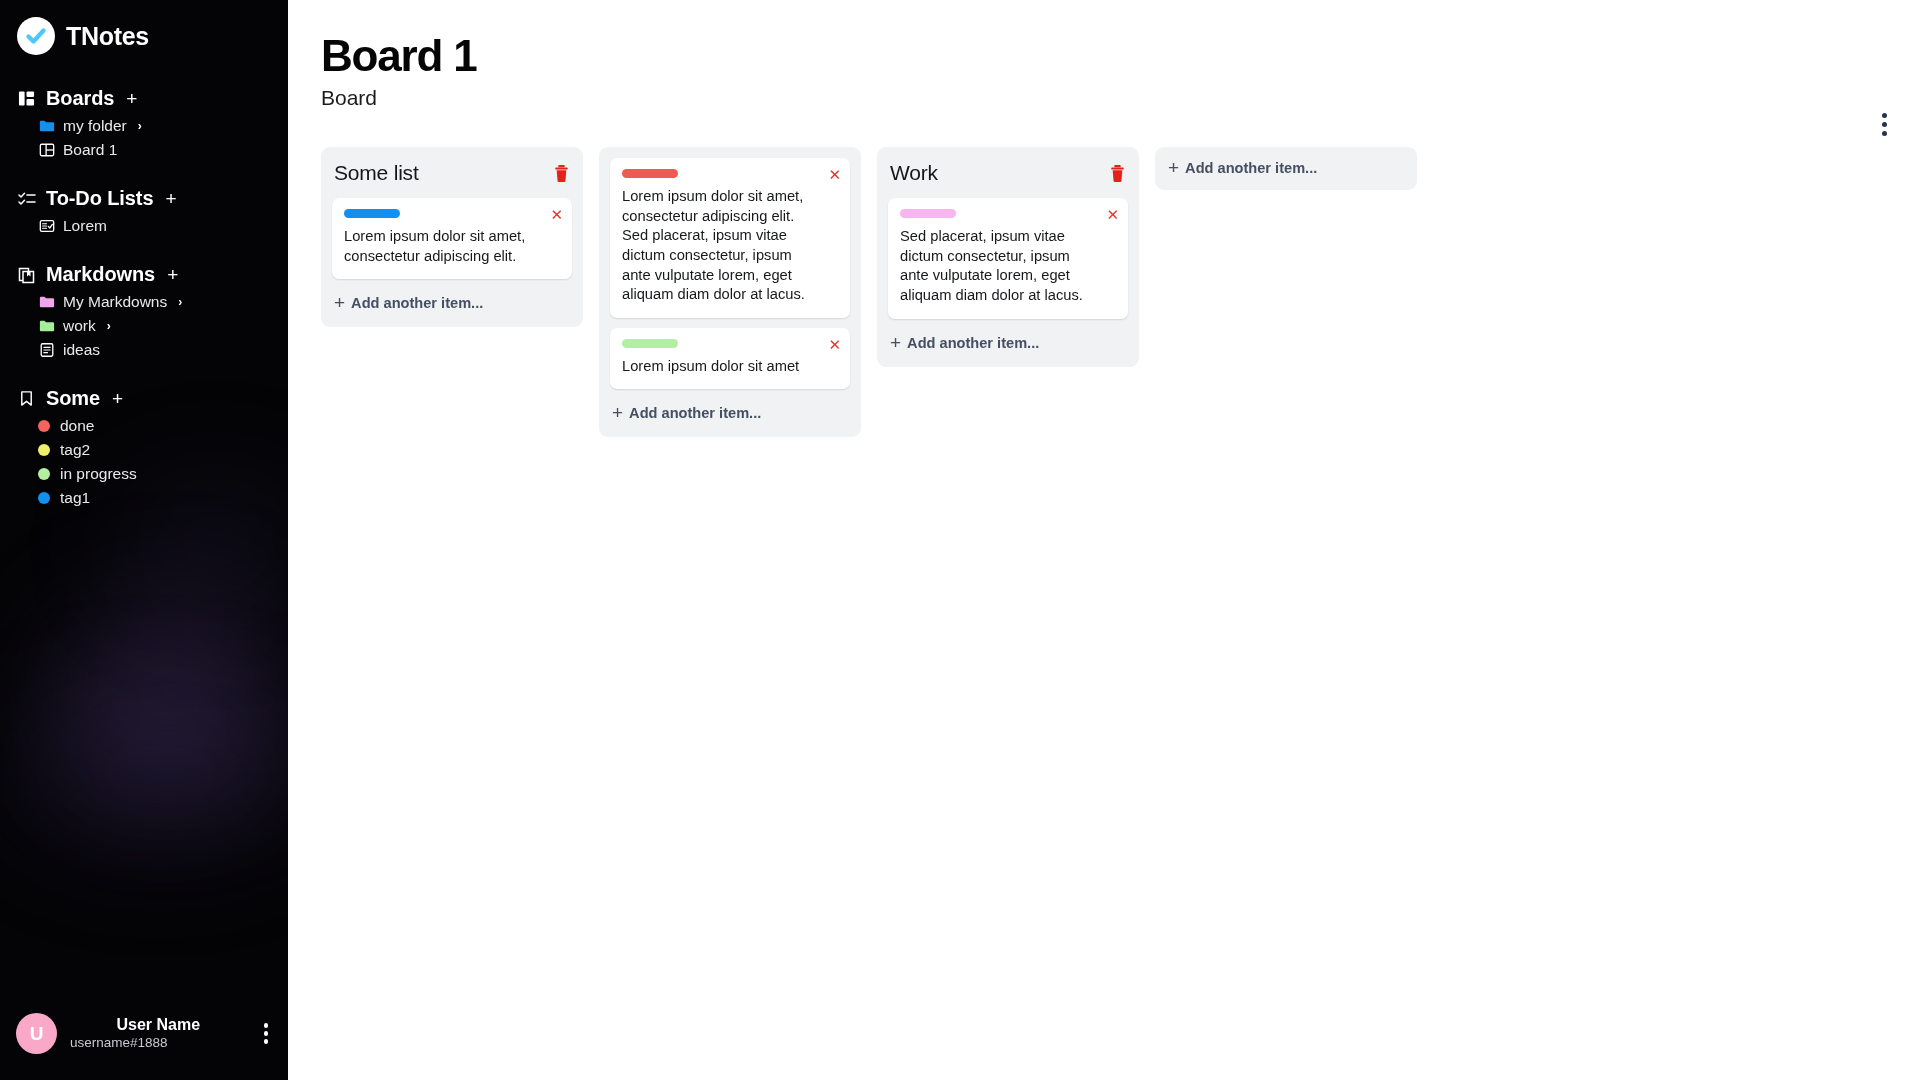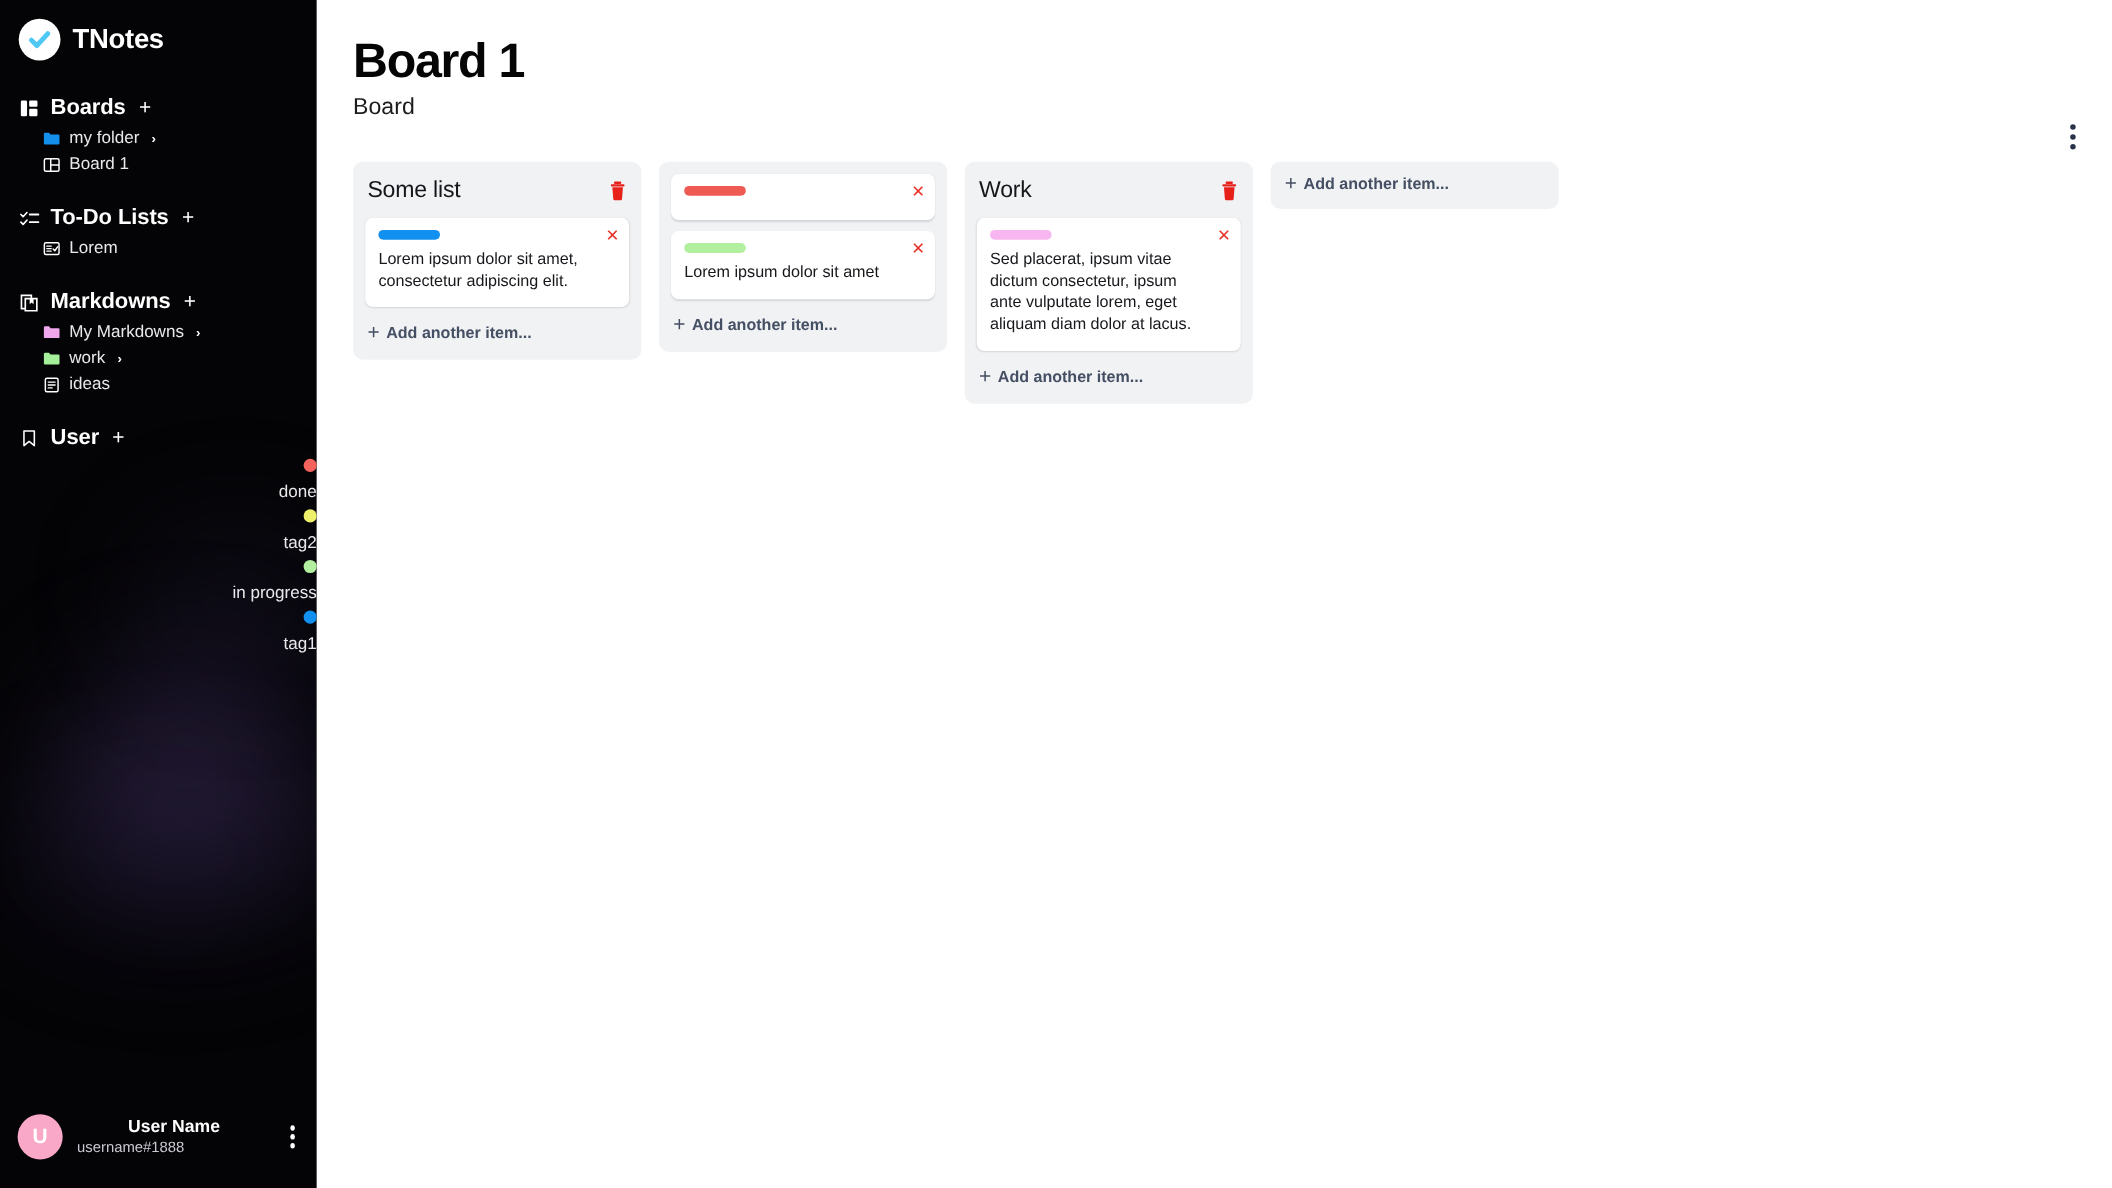--- a/index.html
+++ b/index.html
@@ -54,21 +54,21 @@
     color: #ffffff; font-size: 19px; line-height: 13px; font-weight: 300;
     cursor: pointer; margin-left: 2px; user-select: none;
   }
   .nav-item {
     display: flex; align-items: center; gap: 8px;
     padding: 3px 0 3px 38px;
     color: #e9e9ec; font-size: 15.5px; cursor: pointer;
   }
   .nav-item .ico { width: 17px; height: 17px; flex: 0 0 17px; display:flex; align-items:center; justify-content:center; }
   .chev { font-size: 12px; font-weight: bold; color: #ffffff; margin-left: 3px; }
-  .tag-item { display: flex; align-items: flex-end; gap: 10px; padding: 3px 0 3px 38px; cursor: pointer; flex-direction: column; }
+  .tag-item { display: flex; align-items: center; gap: 10px; padding: 3px 0 3px 38px; cursor: pointer; }
   .tag-dot { width: 12px; height: 12px; border-radius: 50%; flex: 0 0 12px; }
   .tag-label { color: #e9e9ec; font-size: 15.5px; }
 
   .user-bar {
     margin-top: auto; position: relative; z-index: 2;
     display: flex; align-items: center; gap: 13px;
     padding: 0 16px 26px 16px;
   }
   .avatar {
     width: 41px; height: 41px; border-radius: 50%;
@@ -248,21 +248,21 @@
           </div>
         </div>
 
         <div class="nav-section">
           <div class="nav-head">
             <span class="ico">
               <svg width="17" height="17" viewBox="0 0 18 18">
                 <path d="M4 2h10v14l-5-4-5 4z" fill="none" stroke="#ffffff" stroke-width="1.5" stroke-linejoin="round"></path>
               </svg>
             </span>
-            <span class="nav-head-label">User</span>
+            <span class="nav-head-label">Some</span>
             <span class="plus-btn">+</span>
           </div>
           <div class="tag-item">
             <span class="tag-dot" style="background:#f4645c"></span>
             <span class="tag-label">done</span>
           </div>
           <div class="tag-item">
             <span class="tag-dot" style="background:#eef06a"></span>
             <span class="tag-label">tag2</span>
           </div>
@@ -323,20 +323,21 @@
         </div>
         <div class="add-item">
           <span class="plus-ico">+</span>
           <span>Add another item...</span>
         </div>
       </section>
 
       <section class="list-col">
         <div class="card">
           <div class="card-pill" style="background:#ef5b52"></div>
+          <div class="card-text">Lorem ipsum dolor sit amet, consectetur adipiscing elit. Sed placerat, ipsum vitae dictum consectetur, ipsum ante vulputate lorem, eget aliquam diam dolor at lacus.</div>
           <span class="card-close">✕</span>
         </div>
         <div class="card">
           <div class="card-pill" style="background:#b2f0a0"></div>
           <div class="card-text">Lorem ipsum dolor sit amet</div>
           <span class="card-close">✕</span>
         </div>
         <div class="add-item">
           <span class="plus-ico">+</span>
           <span>Add another item...</span>

